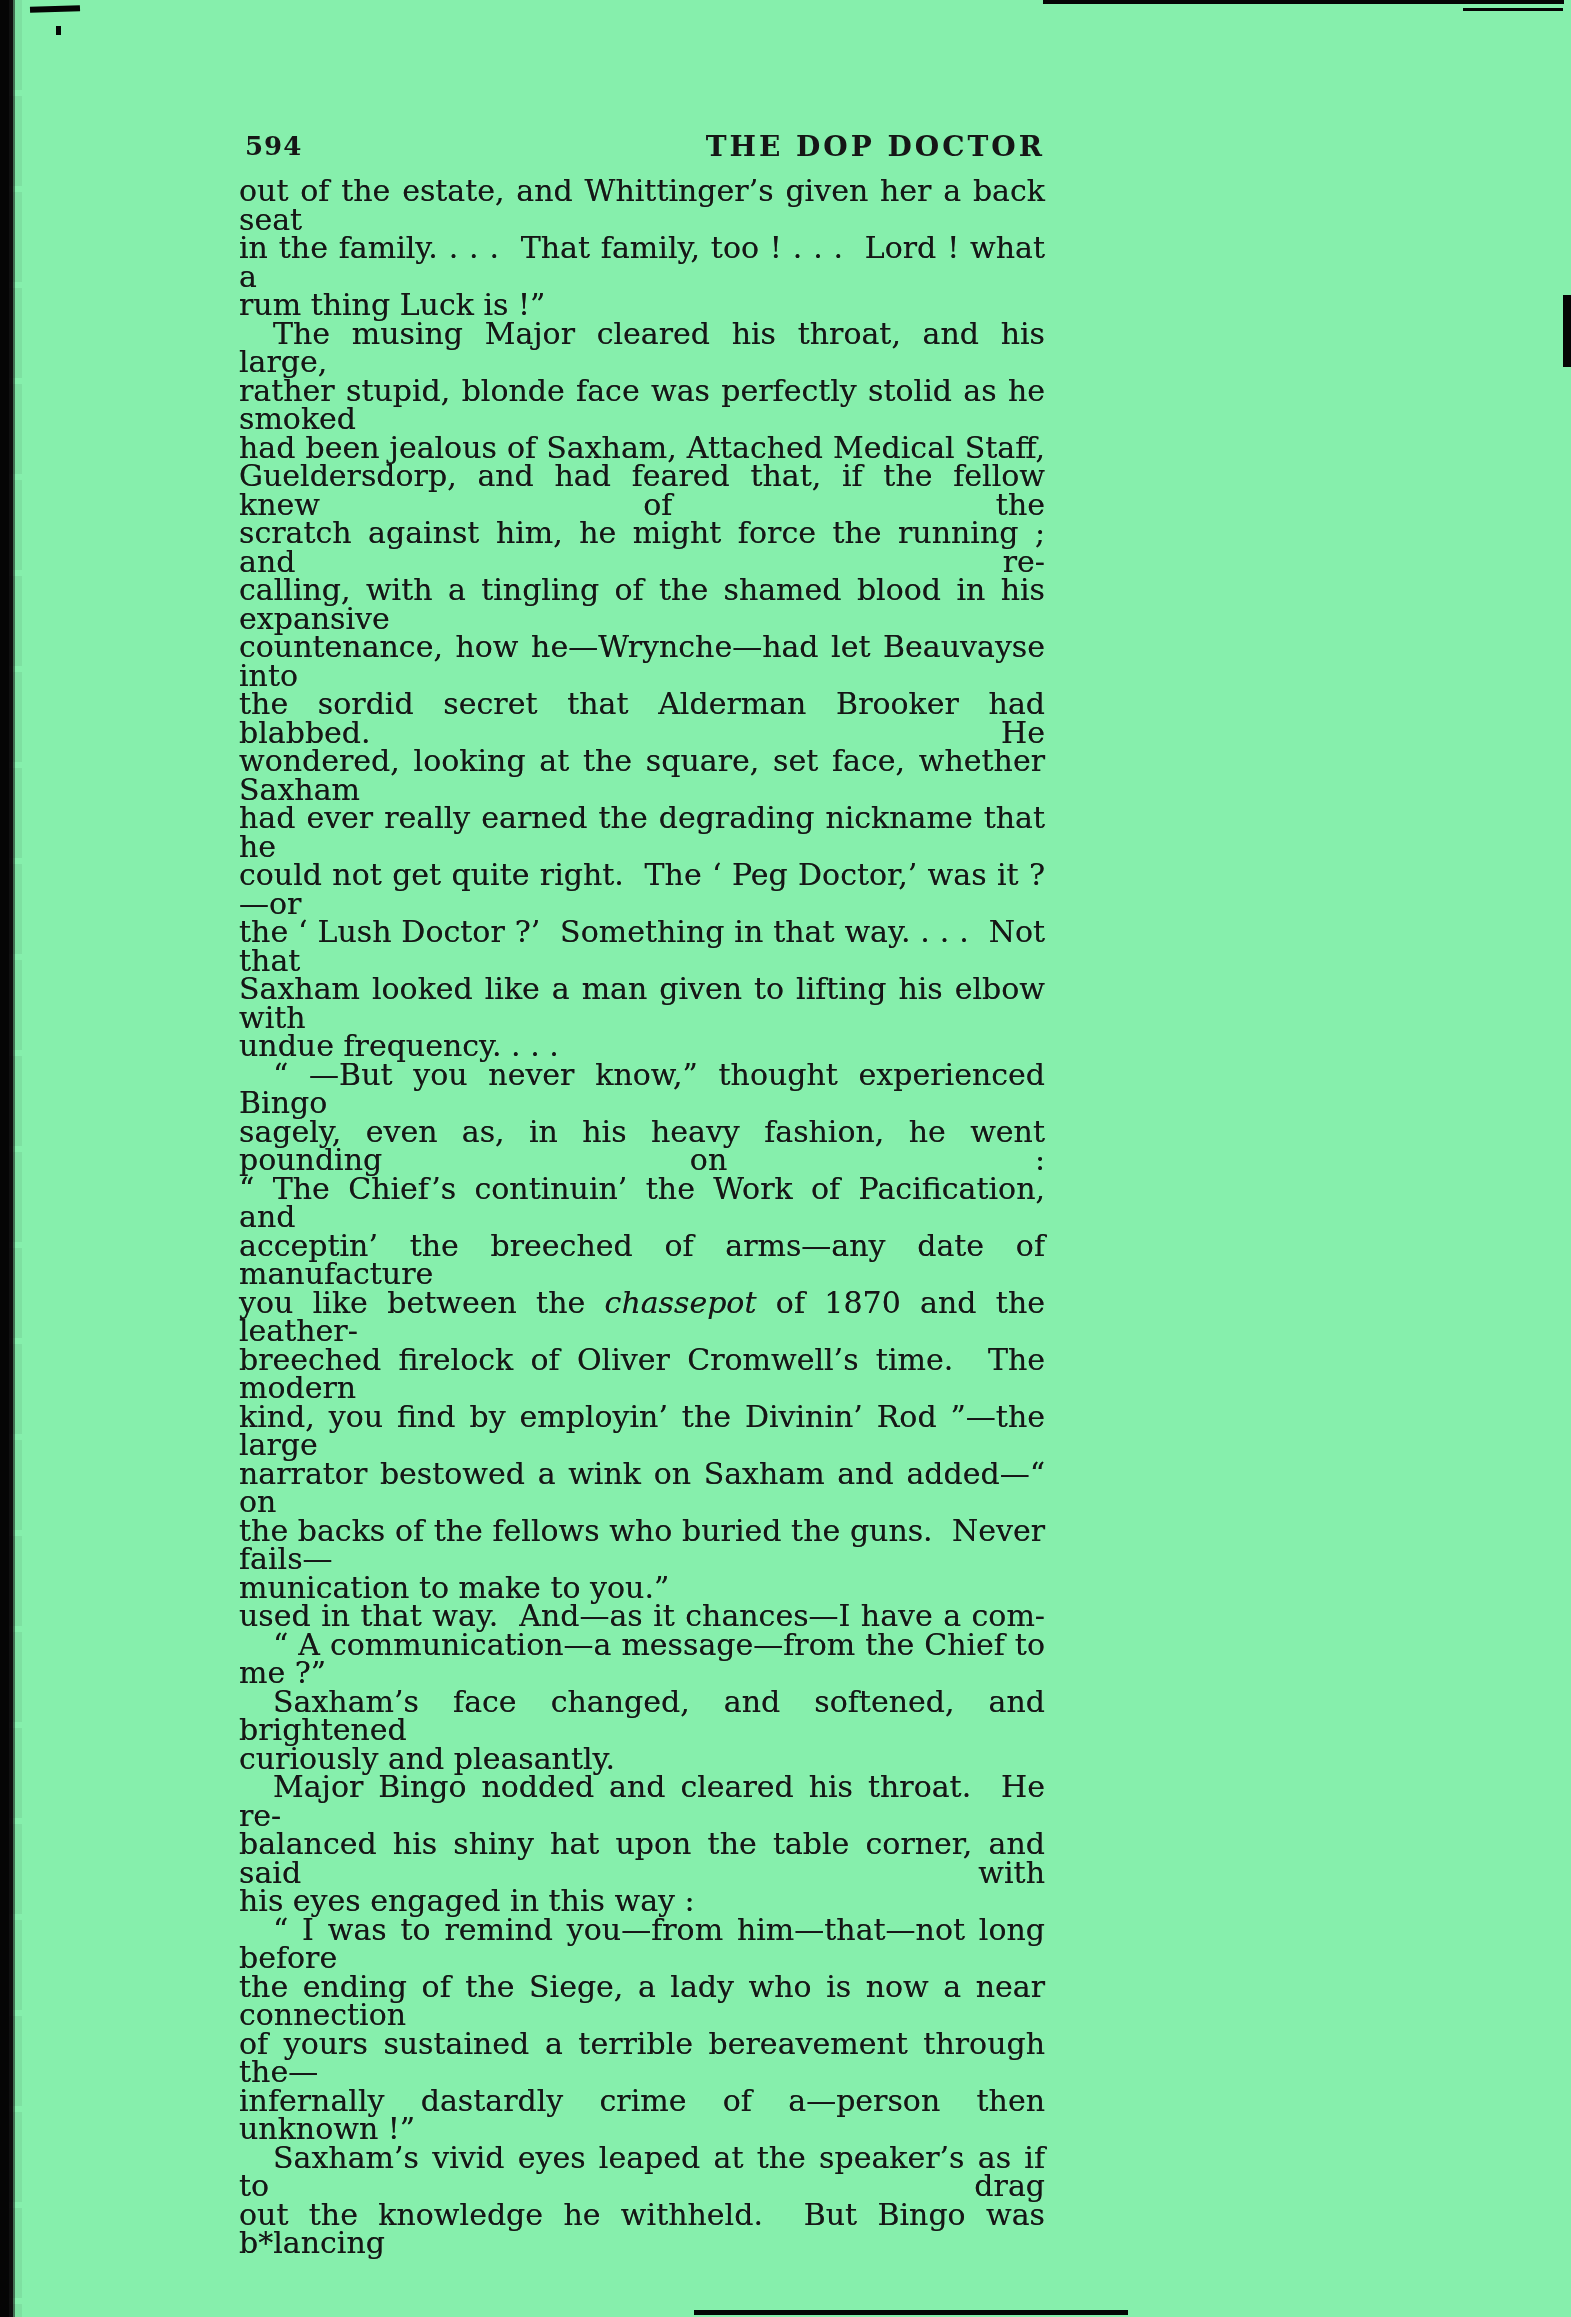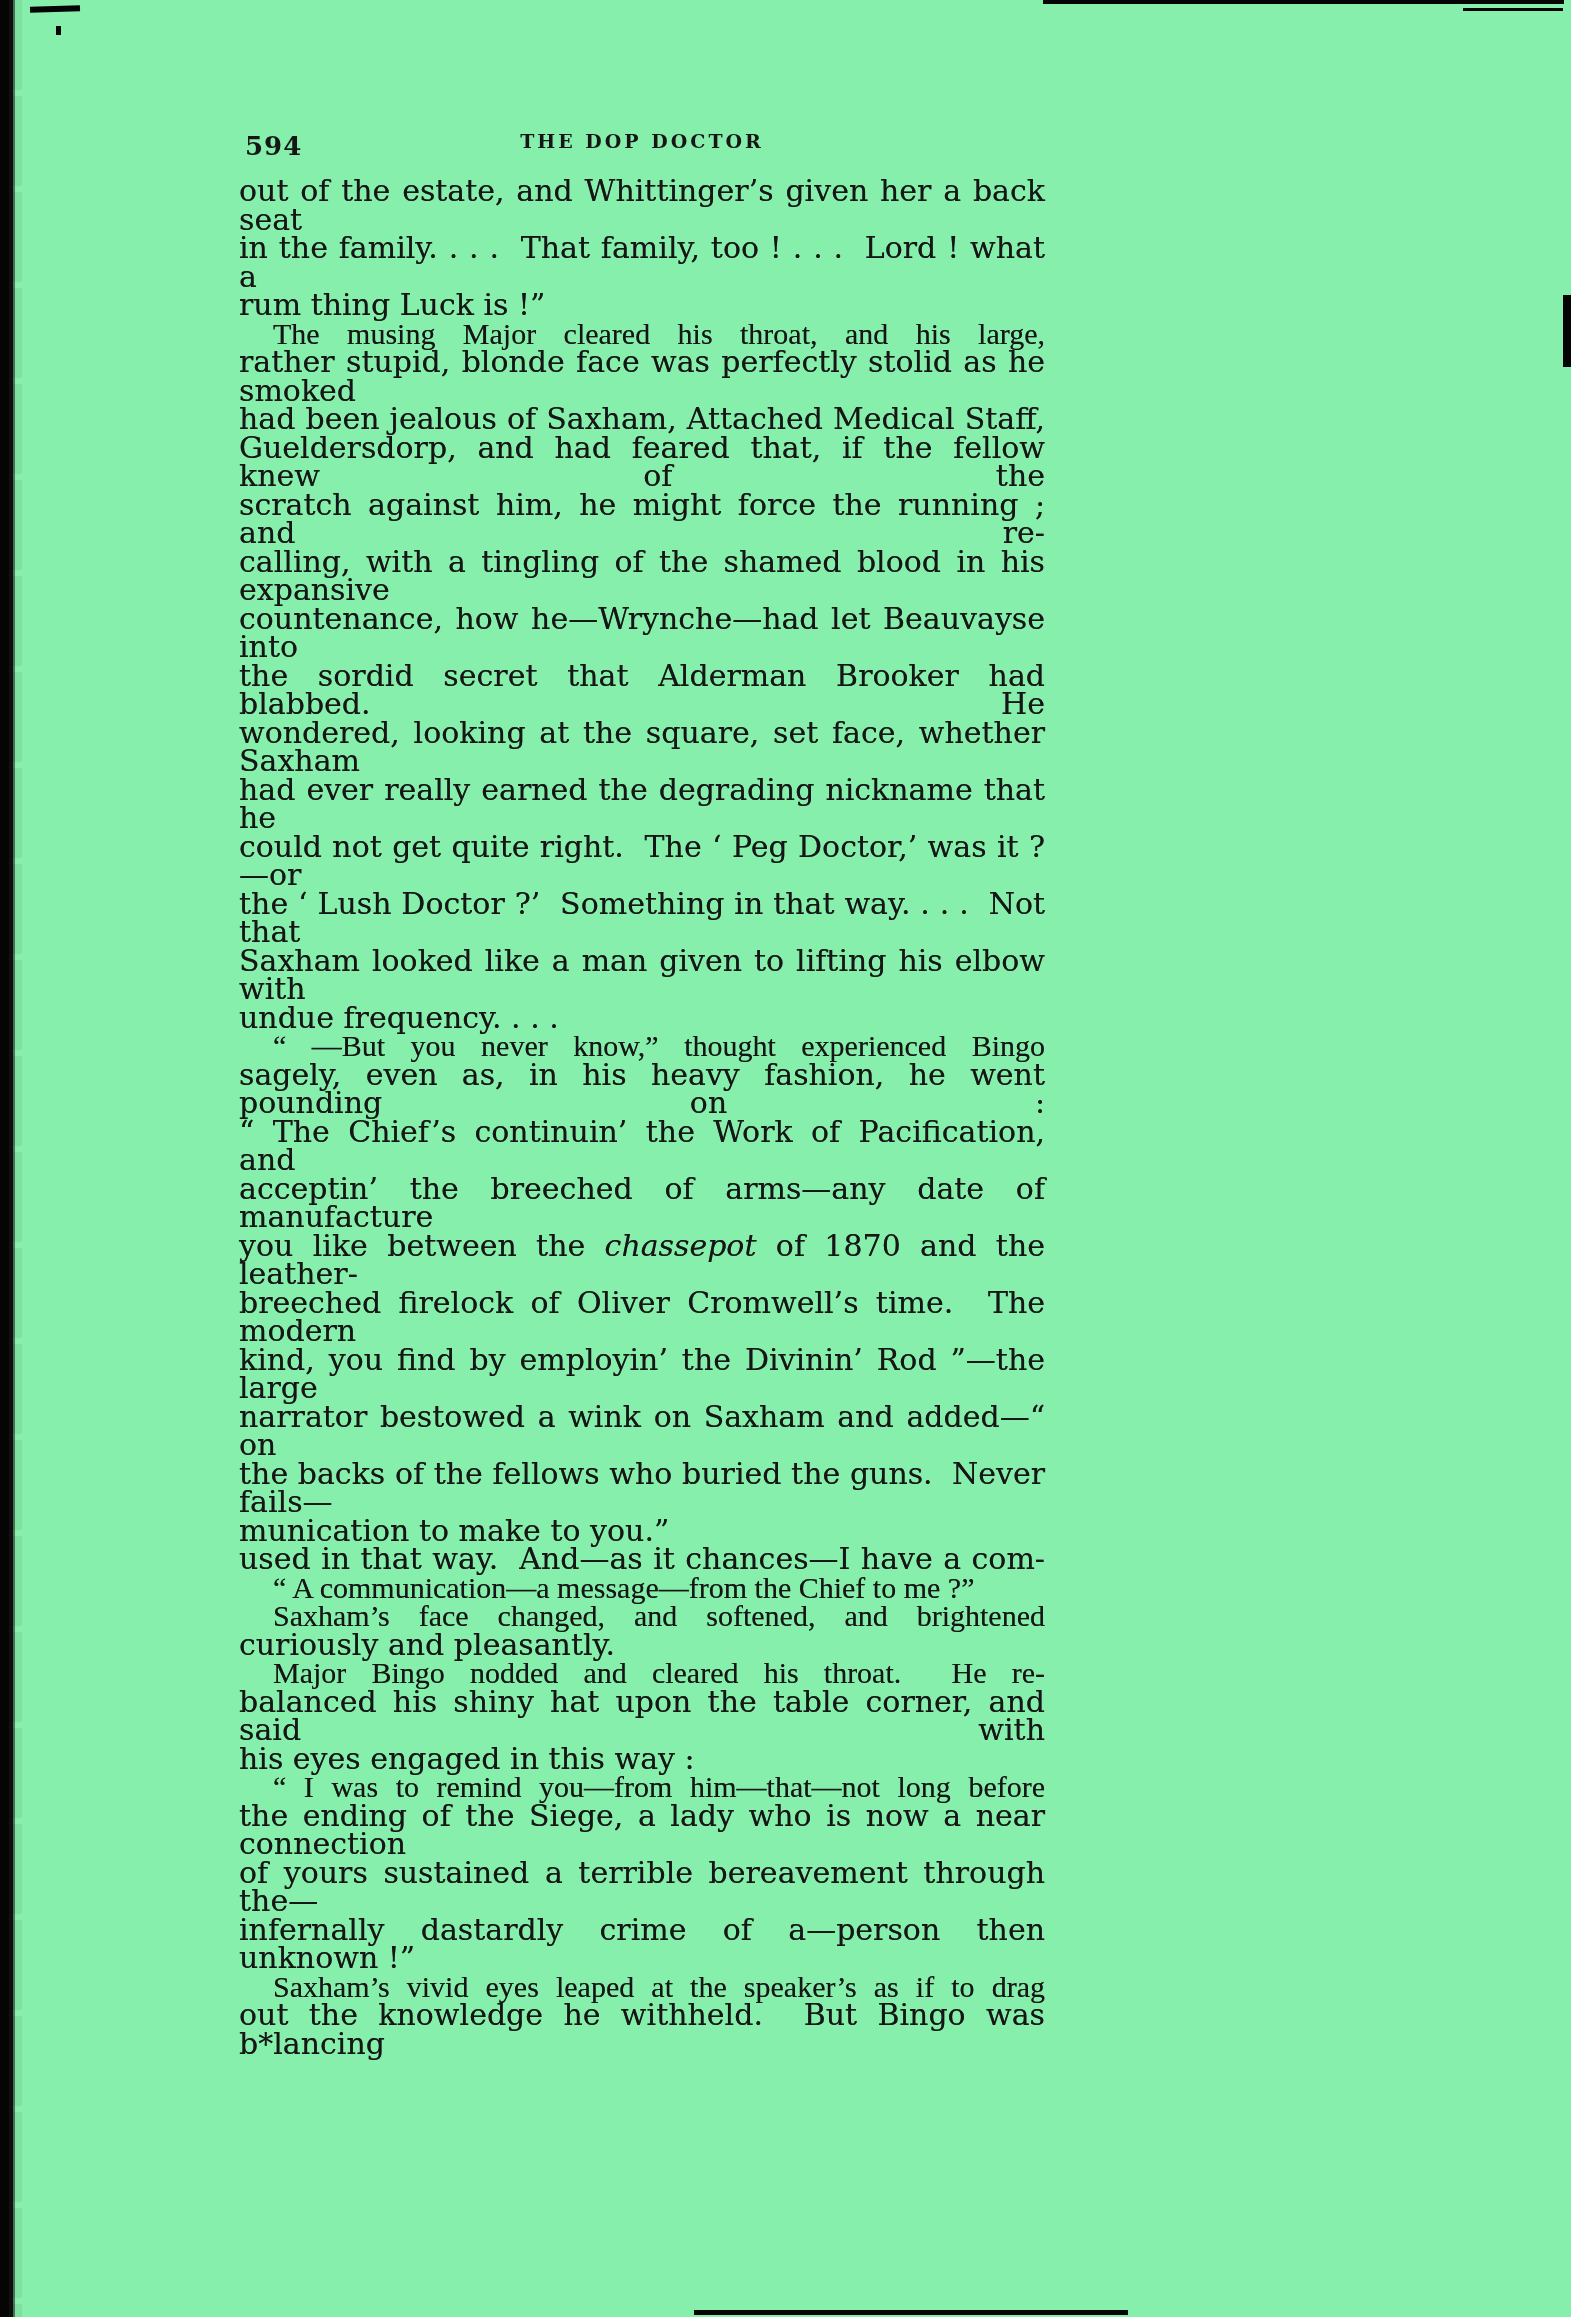--- a/index.html
+++ b/index.html
@@ -24,36 +24,36 @@
   }
   .artifact{position:absolute;background:#050505;}
   
   .text-col{position:absolute;left:239px;top:129px;width:806px;}
   .header{position:relative;height:48px;}
   .page-num{
     position:absolute;left:6px;top:2px;
     font-size:26px;font-weight:bold;letter-spacing:1px;
   }
   .running-title{
-    text-align:center;font-size:19px;font-weight:bold;letter-spacing:3px;
+    text-align:right;font-size:28px;font-weight:bold;letter-spacing:3px;
     padding-top:1px;
   }
   
   .body-text{
     font-size:30px;
     line-height:28.5px;
     text-shadow:0 0 0.5px rgba(0,0,0,.55);
   }
   .line{
     text-align:justify;
     text-align-last:justify;
     min-height:28.5px;
   }
   .line.para-end{text-align-last:left;}
-  .line.first-line{text-indent:34px;font-family:Liberation Serif, serif;}
+  .line.first-line{text-indent:34px;}
 </style>
 </head>
 <body>
 
 <div class="page">
 
   <div class="gutter"></div>
   <div class="gutter-texture"></div>
   <div class="artifact" style="left:30px;top:6px;width:50px;height:6px;transform:rotate(-2deg);"></div>
   <div class="artifact" style="left:56px;top:26px;width:5px;height:9px;"></div>

